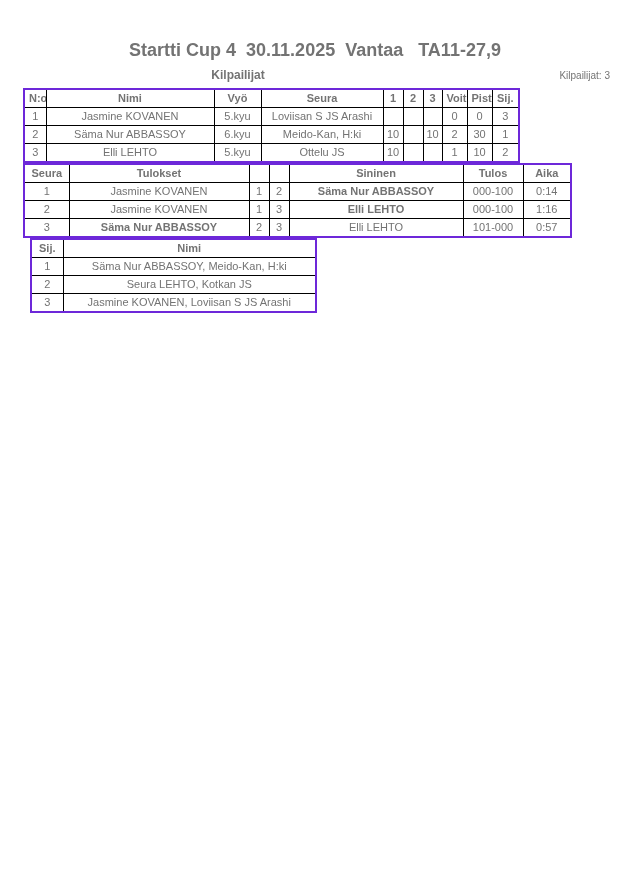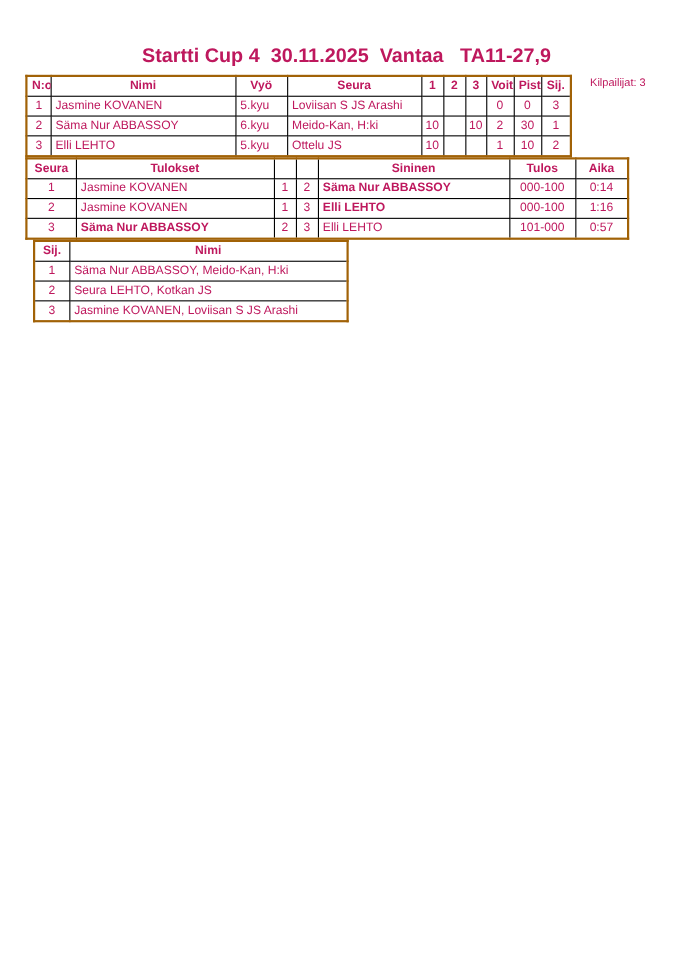--- a/index.html
+++ b/index.html
@@ -1,21 +1,21 @@
 <!DOCTYPE html>
 <html><head>
 <meta charset="utf-8">
 <style>
   html, body { margin: 0; padding: 0; background: #ffffff; }
   .page {
     width: 630px;
     height: 891px;
     background: #ffffff;
     font-family: "Liberation Sans", sans-serif;
-    color: #be185d;
+    color: #737373;
     position: relative;
     overflow: hidden;
   }
   .title {
     margin: 40px 0 0 0;
     font-size: 18px;
     line-height: 20px;
     font-weight: bold;
     text-align: center;
     white-space: pre;
@@ -25,57 +25,58 @@
     font-size: 12px;
     line-height: 14px;
     font-weight: bold;
     text-align: center;
   }
   .st1 { margin-left: 23px; width: 430px; }
   .st2 { margin-left: 23px; width: 547px; margin-top: 16px; margin-bottom: 5px; }
   .st3 { margin-left: 30px; width: 285px; margin-top: 15px; margin-bottom: 5px; }
   .count {
     position: absolute;
-    right: 43px;
+    right: 20px;
     top: 2px;
     font-size: 10px;
     line-height: 12px;
     font-weight: normal;
   }
   table {
     border-collapse: collapse;
-    border: 2px solid #a16207;
+    border: 2px solid #6d28d9;
     table-layout: fixed;
   }
   .t1 { margin-left: 23px; width: 495px; }
   .t2 { margin-left: 23px; width: 547px; }
   .t3 { margin-left: 30px; width: 285px; }
   th, td {
     border: 1px solid #000000;
     height: 17px;
     padding: 0 4px;
     font-size: 11px;
     line-height: 13px;
     overflow: hidden;
     white-space: nowrap;
   }
   th { font-weight: bold; text-align: center; }
   td { font-weight: normal; }
   .c { text-align: center; padding: 0 1px; }
-  .l { text-align: left; }
+  .l { text-align: center; }
   .bold { font-weight: bold; }
 </style>
 </head>
 <body>
 
 <div class="page">
 
   <h1 class="title">Startti Cup 4  30.11.2025  Vantaa   TA11-27,9</h1>
 
   <div class="sec-head1">
+    <div class="sec-title st1">Kilpailijat</div>
     <div class="count">Kilpailijat: 3</div>
   </div>
 
   <table class="t1">
     <colgroup>
       <col style="width:22px">
         <col style="width:168px">
         <col style="width:47px">
         <col style="width:122px">
       <col style="width:20px">

